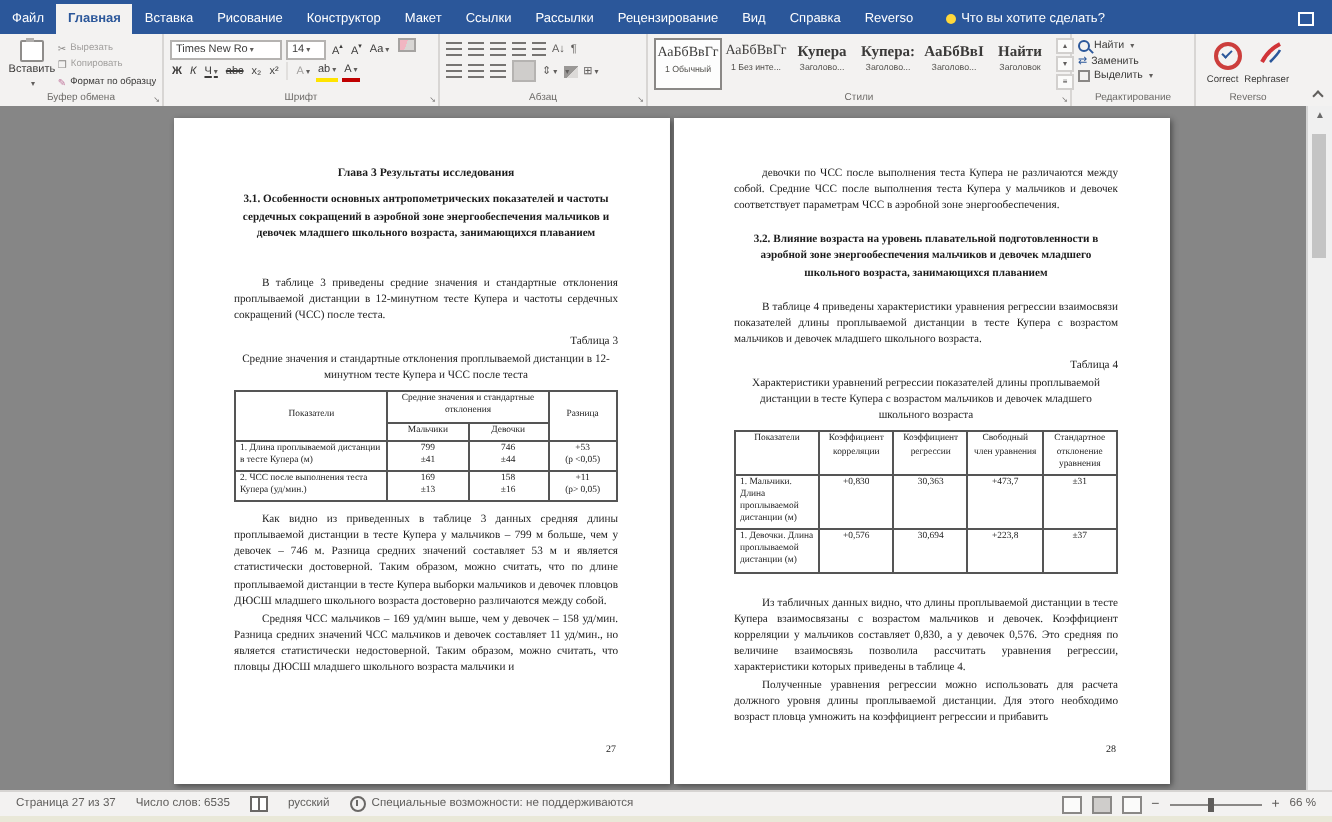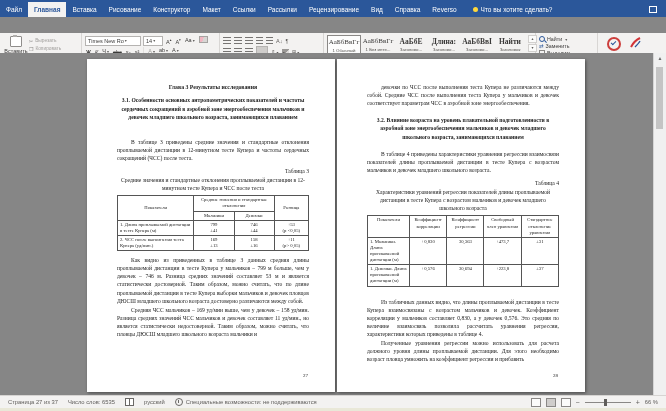--- a/index.html
+++ b/index.html
@@ -8,21 +8,21 @@
        -webkit-font-smoothing:antialiased;}
   
   .titlebar{position:absolute;top:0;left:0;right:0;height:17px;background:#2b579a;display:flex;align-items:flex-end;}
   .tabs{display:flex;align-items:flex-end;height:15px;}
   .tab{color:#fff;font-size:6.5px;padding:0 6px;line-height:15px;height:15px;white-space:nowrap;cursor:default;}
   .tab.active{background:#f3f2f1;color:#2b579a;font-weight:bold;}
   .tellme{display:flex;align-items:center;gap:3px;color:#fff;font-size:6.5px;margin-left:10px;line-height:15px;}
   .bulb{width:5px;height:5px;border-radius:50%;background:#ffd83b;display:inline-block;}
   .win-restore{margin-left:auto;margin-right:9px;margin-bottom:4px;width:6px;height:5px;border:1px solid #fff;}
   
-  .ribbon{position:absolute;top:33px;left:0;right:0;height:36px;background:#f3f2f1;border-bottom:1px solid #c8c6c4;display:flex;font-size:5.5px;color:#3b3a39;}
+  .ribbon{position:absolute;top:17px;left:0;right:0;height:36px;background:#f3f2f1;border-bottom:1px solid #c8c6c4;display:flex;font-size:5.5px;color:#3b3a39;}
   .rgroup{position:relative;border-right:1px solid #d8d6d4;padding:2px 3px 8px 3px;box-sizing:border-box;height:100%;}
   .glabel{position:absolute;bottom:1px;left:0;right:0;text-align:center;font-size:5px;color:#6d6b68;white-space:nowrap;}
   .launcher{position:absolute;right:1px;bottom:1px;font-size:4px;color:#7a7876;line-height:4px;}
   .caret::after{content:"▾";font-size:4px;color:#605e5c;margin-left:1px;}
   
   .g-clip{width:82px;display:flex;}
   .paste{width:26px;display:flex;flex-direction:column;align-items:center;gap:1px;cursor:pointer;}
   .clip-icon{width:10px;height:13px;background:#fff;border:1px solid #8f8d8b;border-radius:1px;position:relative;margin-top:1px;}
   .clip-icon::before{content:"";position:absolute;top:-2px;left:2px;width:4px;height:2px;background:#b0aeac;}
   .clipcol{display:flex;flex-direction:column;justify-content:flex-start;gap:1px;margin-top:2px;overflow:hidden;}
@@ -228,25 +228,25 @@
     <div class="cards">
       <div class="card selected">
         <span class="sample">АаБбВвГг</span>
         <span class="sname">1 Обычный</span>
       </div>
       <div class="card">
         <span class="sample">АаБбВвГг</span>
         <span class="sname">1 Без инте...</span>
       </div>
       <div class="card">
-        <span class="sample hd">АаБбЕ</span>
+        <span class="sample hd">Купера</span>
         <span class="sname">Заголово...</span>
       </div>
       <div class="card">
-        <span class="sample hd">Длина:</span>
+        <span class="sample hd">Купера:</span>
         <span class="sname">Заголово...</span>
       </div>
       <div class="card">
         <span class="sample hd">АаБбВвІ</span>
         <span class="sname">Заголово...</span>
       </div>
       <div class="card">
         <span class="sample hd">Найти</span>
         <span class="sname">Заголовок</span>
       </div>

